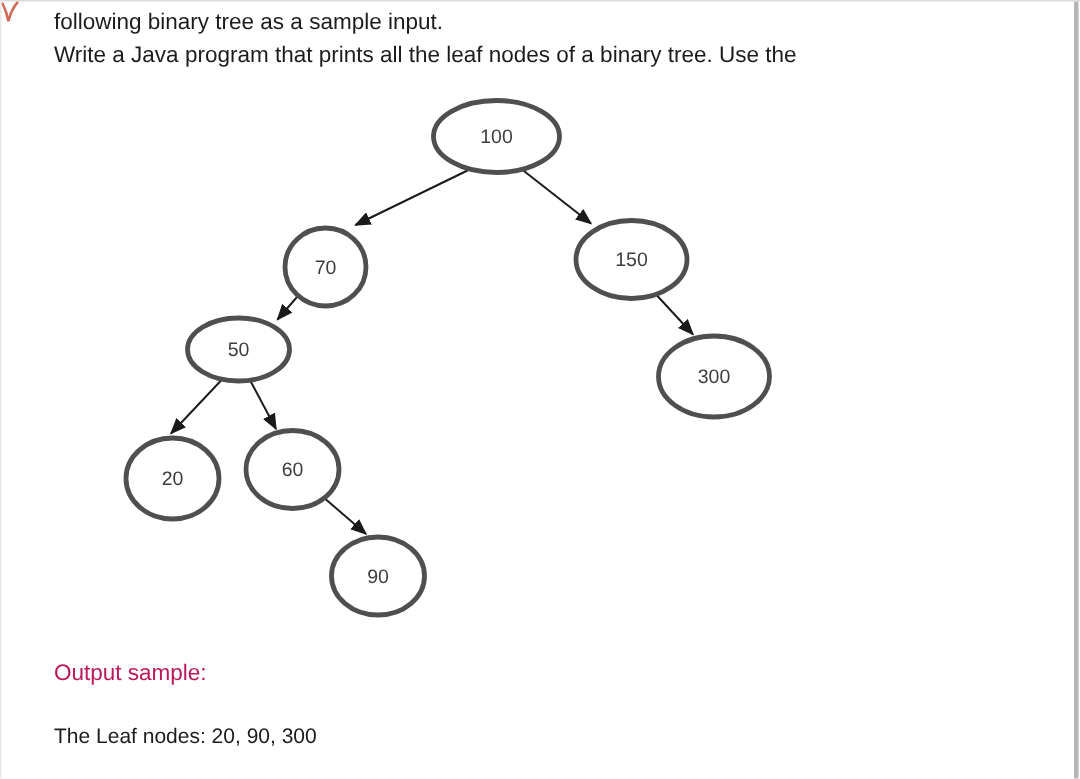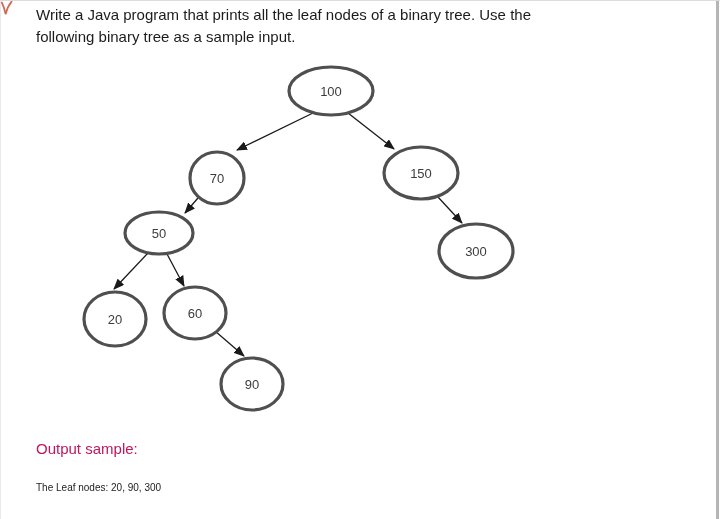--- a/index.html
+++ b/index.html
@@ -41,35 +41,35 @@
     font-size: 13px;
     fill: #3d3d3d;
     text-anchor: middle;
   }
   .output-label {
     position: absolute; top: 439px; left: 35px;
     font-size: 15px; color: #be185d;
   }
   .output-value {
     position: absolute; top: 481px; left: 35px;
-    font-size: 10px; color: #1c1c1c;
+    font-size: 14px; color: #1c1c1c;
   }
 </style>
 </head>
 <body>
 
 <div class="page">
 
   <svg class="pen-mark" viewBox="0 0 14 18" width="14" height="18">
     <path d="M0.8,1.5 C2.8,5.5 3.8,9 4.6,13.2 C5.8,8.2 8.2,3.5 10.6,0.6" fill="none" stroke-width="1.7" stroke-linecap="round" opacity="0.9" stroke="#cc5a41"></path>
   </svg>
 
   <div class="question-text">
+    <div>following binary tree as a sample input.</div>
     <div>Write a Java program that prints all the leaf nodes of a binary tree. Use the</div>
-    <div>following binary tree as a sample input.</div>
   </div>
 
   <svg class="tree-svg" viewBox="0 0 720 519" width="720" height="519">
     <defs>
       <marker id="arrowhead" markerUnits="userSpaceOnUse" markerWidth="11" markerHeight="9" refX="10" refY="4.5" orient="auto">
         <path d="M0,0 L11,4.5 L0,9 Z" fill="#1a1a1a"></path>
       </marker>
     </defs>
   <line x1="312" y1="112" x2="236" y2="149" stroke="#1a1a1a" stroke-width="1.3" marker-end="url(#arrowhead)"></line>
       <line x1="347" y1="112" x2="393" y2="148" stroke="#1a1a1a" stroke-width="1.3" marker-end="url(#arrowhead)"></line>

